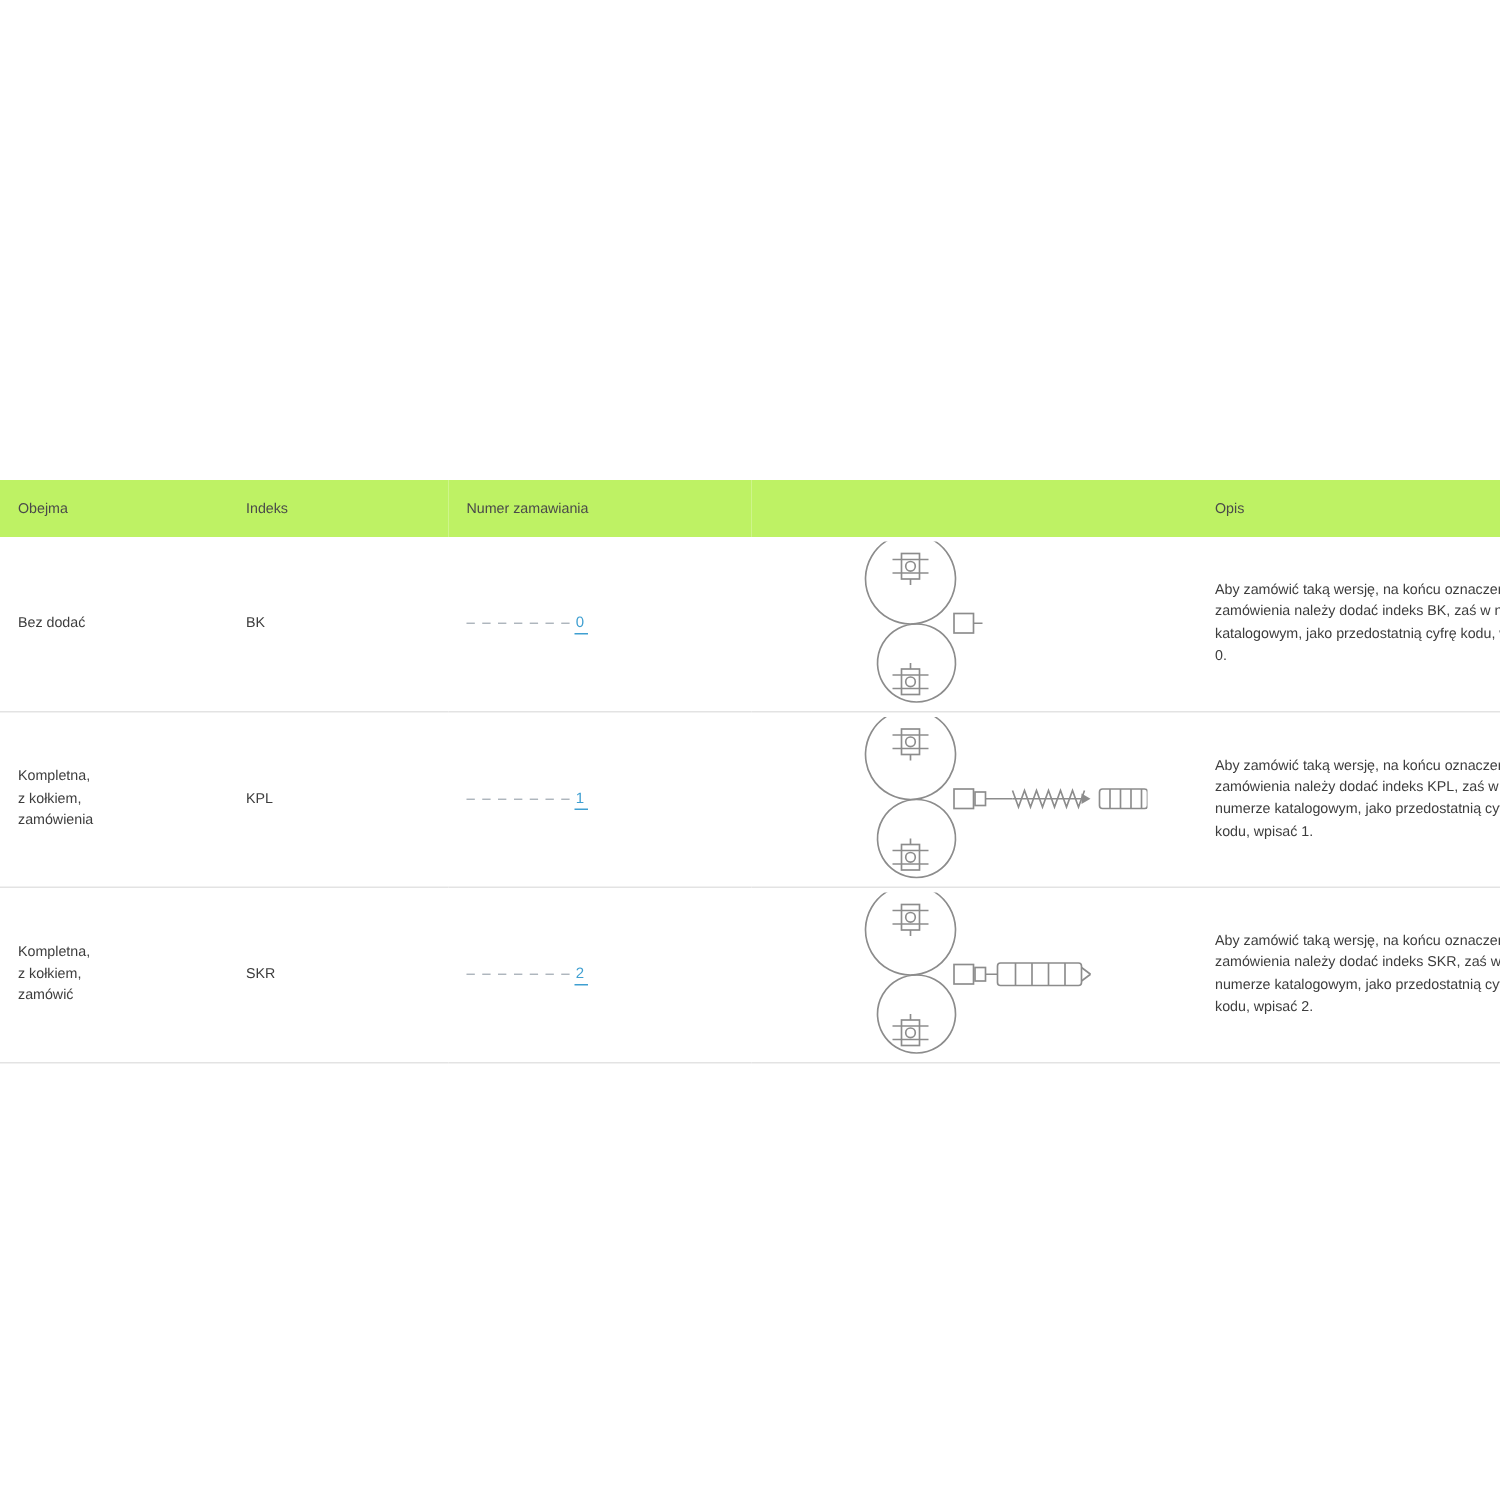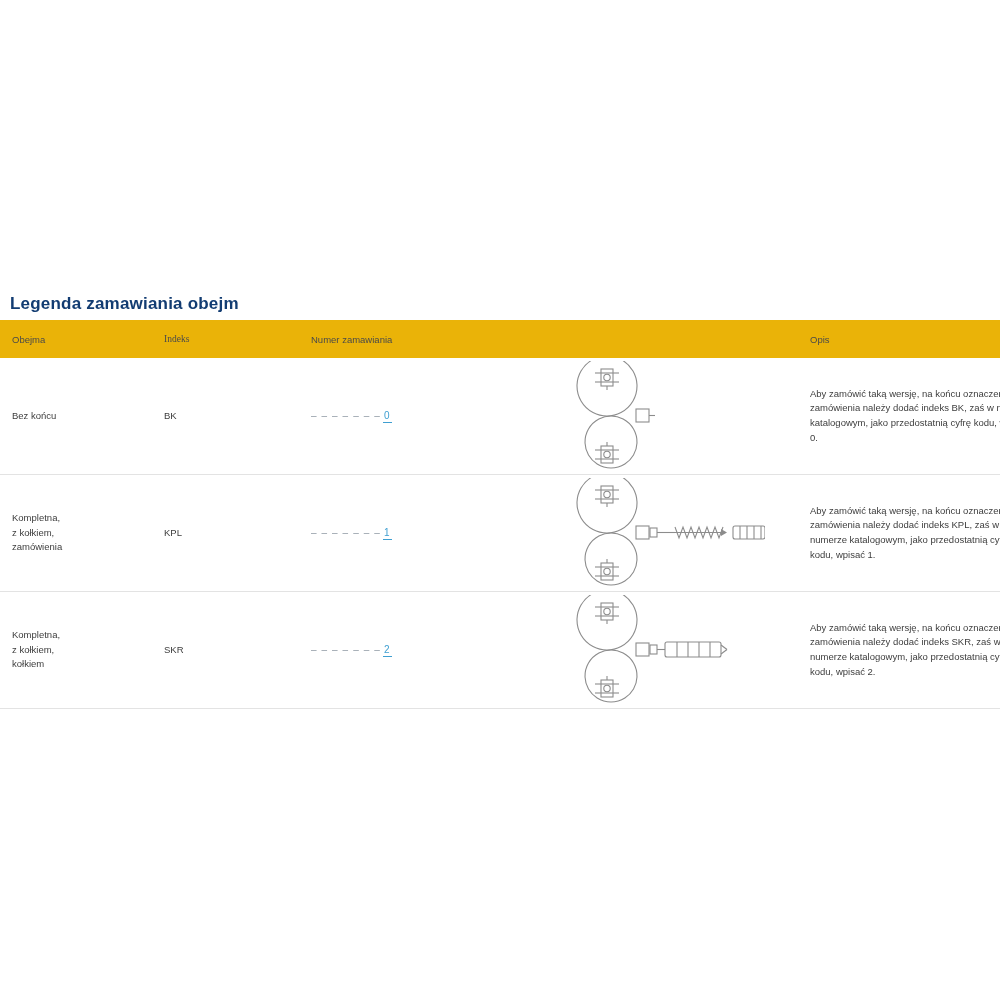--- a/index.html
+++ b/index.html
@@ -34,33 +34,33 @@
   .legend-table {
     position: absolute;
     left: 0px;
     top: 320px;
     width: 990px;
     border-collapse: collapse;
     table-layout: fixed;
   }
 
   .legend-table thead th {
-    background: #eab308;
+    background: #bef264;
     height: 38px;
     font-size: 9.5px;
     font-weight: normal;
     color: #4a4a4a;
     text-align: left;
     vertical-align: middle;
     padding: 0 0 0 12px;
     border: none;
   }
 
   .col-obejma  { width: 140px; }
-  .col-indeks  { width: 135px; font-family: Liberation Serif, serif; }
+  .col-indeks  { width: 135px; }
   .col-numer   { width: 190px; }
   .col-rysunek { width: 285px; }
   .col-opis    { width: 240px; }
 
   .legend-table tbody td {
     border-bottom: 1px solid #e3e3e3;
     vertical-align: middle;
     padding: 0 0 0 12px;
     font-size: 9.5px;
     line-height: 1.55;
@@ -105,37 +105,36 @@
     color: #3d3d3d;
     font-size: 9px;
     line-height: 1.45;
   }
 </style>
 </head>
 <body>
 
 <div class="page">
 
-  <h1 class="title">Legenda zamawiania obejm</h1>
 
   <table class="legend-table">
     <thead>
       <tr>
         <th class="col-obejma">Obejma</th>
         <th class="col-indeks">Indeks</th>
         <th class="col-numer">Numer zamawiania</th>
         <th class="col-rysunek"></th>
         <th class="col-opis">Opis</th>
       </tr>
     </thead>
     <tbody>
 
       <tr>
         <td class="cell-obejma">
-          <span>Bez końcu</span>
+          <span>Bez dodać</span>
         </td>
         <td class="cell-indeks">BK</td>
         <td class="cell-numer">
           <span class="catnum">
             <span class="dashes">– – – – – – –</span><span class="digit">0</span>
           </span>
         </td>
         <td class="cell-rysunek">
           <svg class="drawing" width="230" height="110" viewBox="0 0 230 110">
             <g fill="none" stroke="#8c8c8c" stroke-width="1.1">
@@ -206,21 +205,21 @@
             </g>
           </svg>
         </td>
         <td class="cell-opis">Aby zamówić taką wersję, na końcu oznaczenia do zamówienia należy dodać indeks KPL, zaś w numerze katalogowym, jako przedostatnią cyfrę kodu, wpisać 1.</td>
       </tr>
 
       <tr>
         <td class="cell-obejma">
           <span>Kompletna,</span>
           <span>z kołkiem,</span>
-          <span>kołkiem</span>
+          <span>zamówić</span>
         </td>
         <td class="cell-indeks">SKR</td>
         <td class="cell-numer">
           <span class="catnum">
             <span class="dashes">– – – – – – –</span><span class="digit">2</span>
           </span>
         </td>
         <td class="cell-rysunek">
           <svg class="drawing" width="230" height="110" viewBox="0 0 230 110">
             <g fill="none" stroke="#8c8c8c" stroke-width="1.1">

